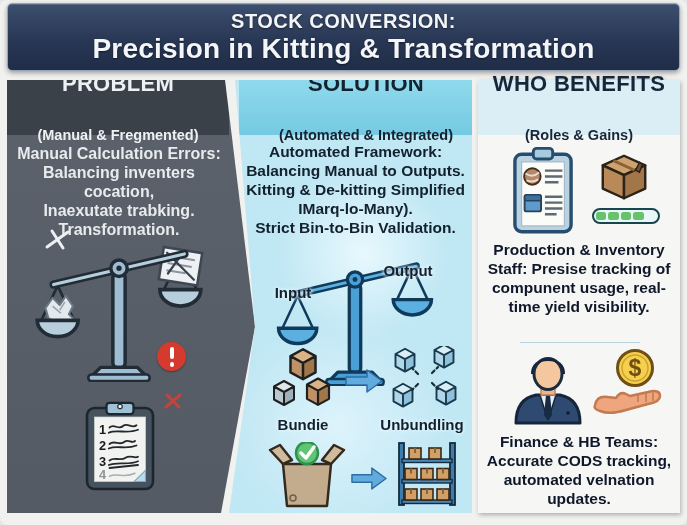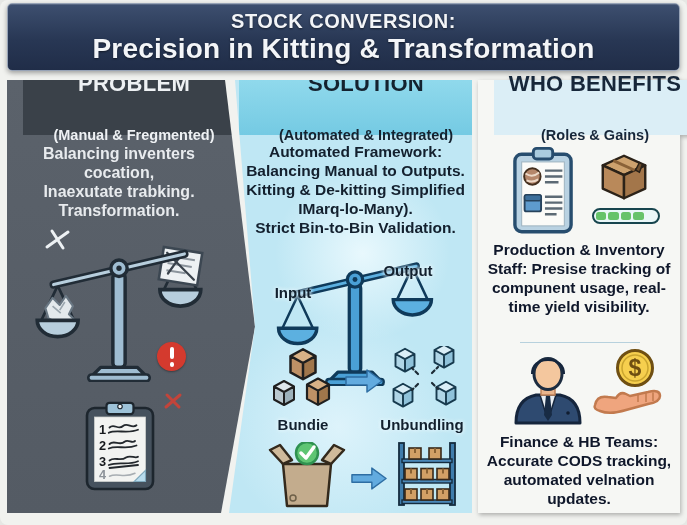--- a/index.html
+++ b/index.html
@@ -17,21 +17,21 @@
   .cols{position:absolute;left:7px;top:80px;width:673px;height:433px;}
   .col{position:absolute;top:0;height:433px;filter:drop-shadow(1px 2px 2px rgba(0,0,0,.28));}
   .col-problem{left:0;width:248px;background:linear-gradient(180deg,#5b626b,#545b64);
     clip-path:polygon(0 0,218px 0,248px 57%,214px 100%,0 100%);}
   .col-solution{left:222px;width:243px;
     background:radial-gradient(circle at 55% 40%,#e8f8fd 0%,rgba(255,255,255,0) 30%),
                radial-gradient(circle at 45% 80%,#ddf3fb 0%,rgba(255,255,255,0) 30%),#bfe7f4;
     clip-path:polygon(6px 0,100% 0,100% 100%,0 100%,26px 57%);}
   .col-benefits{left:471px;width:202px;background:#f6f7f4;}
 
-  .band{position:absolute;top:0;left:16px;height:55px;display:flex;flex-direction:column;align-items:center;justify-content:center;text-align:center;}
+  .band{position:absolute;top:0;left:0;height:55px;display:flex;flex-direction:column;align-items:center;justify-content:center;text-align:center;}
   .col-problem .band{width:222px;background:#3a4149;color:#eef1f4;}
   .col-solution .band{left:10px;width:254px;background:linear-gradient(180deg,#90d9ec,#74cae3);color:#14222f;}
   .col-benefits .band{width:202px;background:#dbeef6;color:#17273a;}
   .band .t{font-size:22px;font-weight:800;line-height:24px;letter-spacing:.3px;}
   .band .s{font-size:14.5px;font-weight:700;line-height:17px;margin-top:31px;}
 
   .bodytext{position:absolute;text-align:center;}
   .bodytext .ln{display:block;}
   .col-problem .bodytext{top:64px;left:0;width:224px;color:#e8ebee;font-size:16px;line-height:19px;font-weight:600;}
   .col-solution .bodytext{top:62px;left:10px;width:233px;color:#13202e;font-size:15.5px;line-height:19px;font-weight:700;}
@@ -67,20 +67,21 @@
   </div>
 
   <div class="cols">
 
     <div class="col col-problem">
       <div class="band">
         <div class="t">PROBLEM</div>
         <div class="s">(Manual &amp; Fregmented)</div>
       </div>
       <div class="bodytext">
+        <span class="ln">Manual Calculation Errors:</span>
         <span class="ln">Balancing inventers cocation,</span>
         <span class="ln">Inaexutate trabking.</span>
         <span class="ln">Transformation.</span>
       </div>
 
       <svg class="abs" style="left:36px;top:148px" width="30" height="24" viewBox="0 0 30 24">
         <path d="M4,19 L25,4 M9,3 L20,20" stroke="#edf1f4" stroke-width="3" stroke-linecap="round" fill="none"></path>
       </svg>
 
       <svg class="abs" style="left:20px;top:146px" width="184" height="156" viewBox="0 0 180 152">

